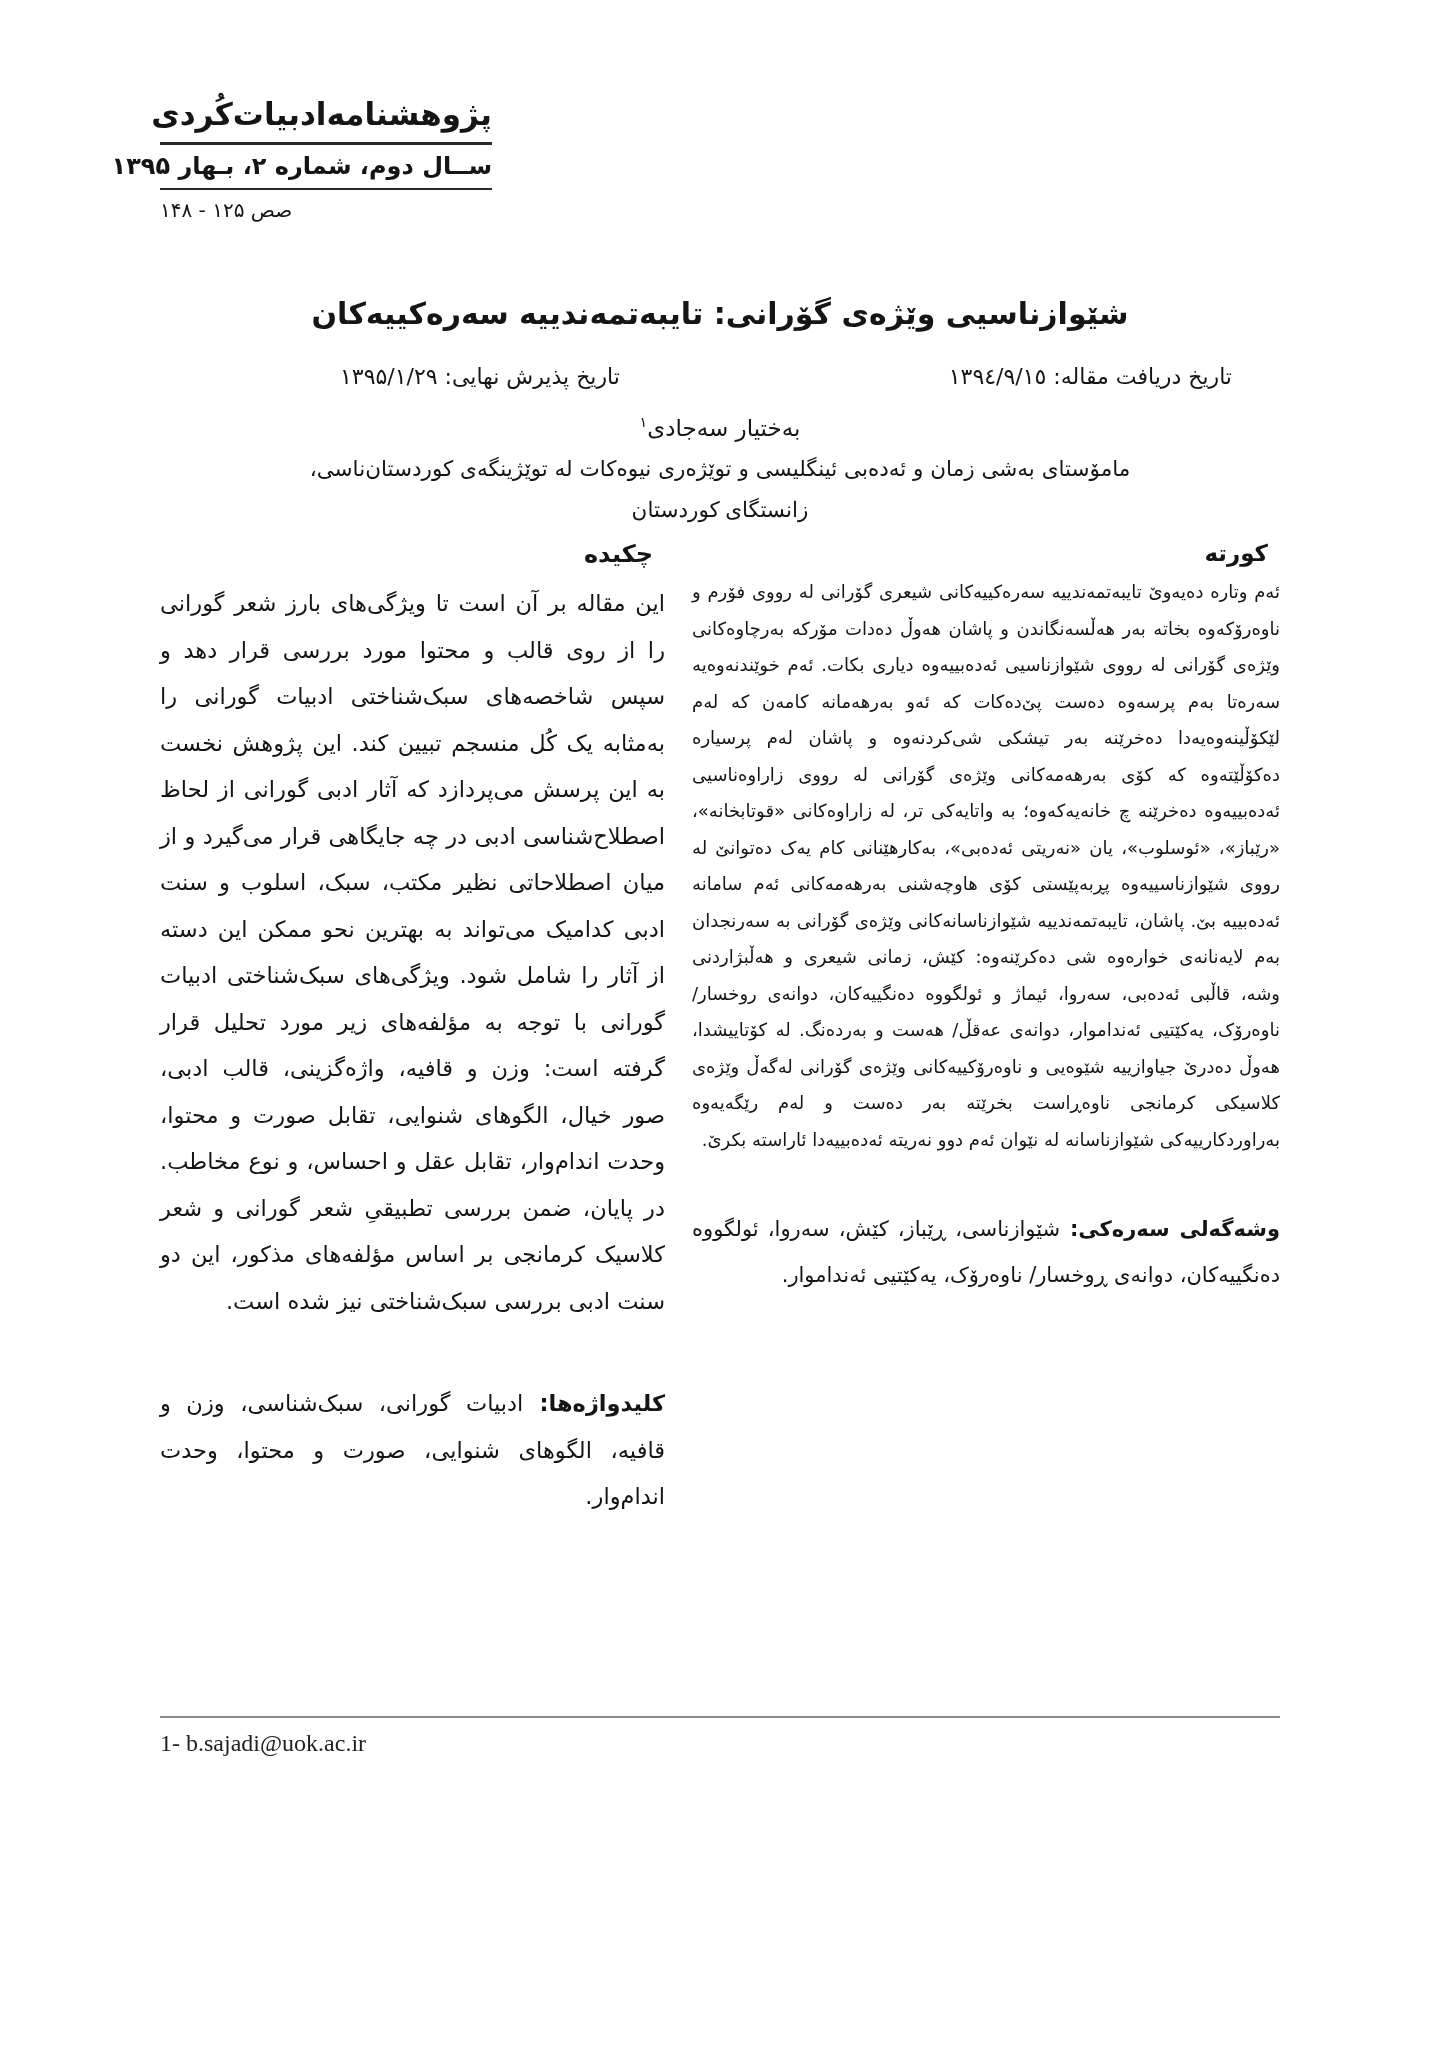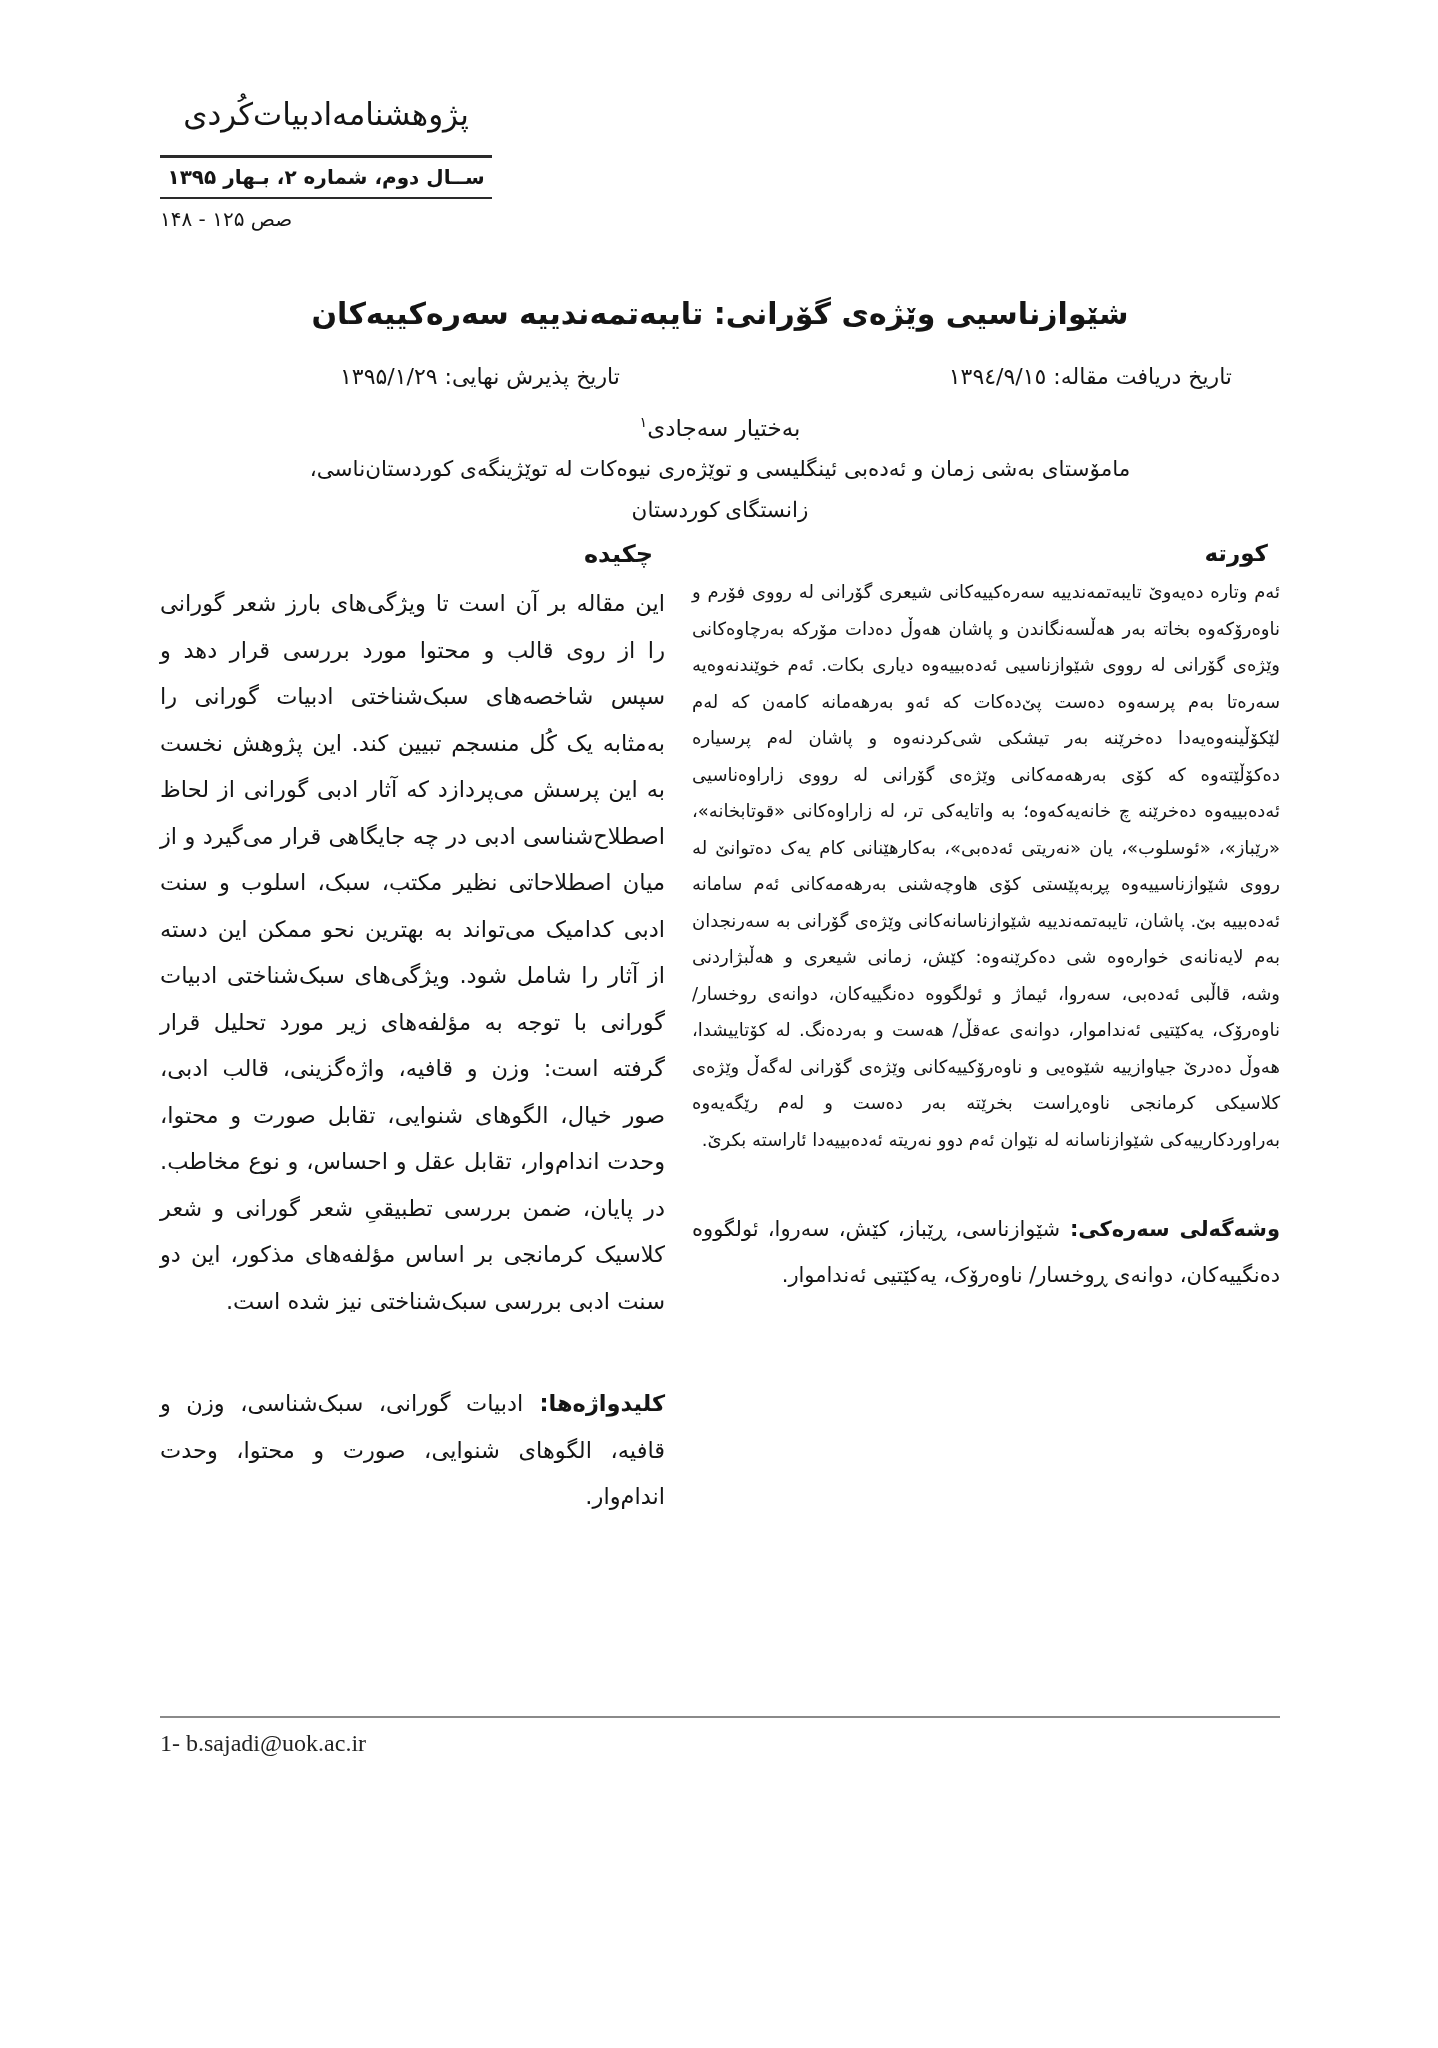--- a/index.html
+++ b/index.html
@@ -18,29 +18,29 @@
   }
   .masthead {
     position: absolute;
     left: 160px;
     top: 96px;
     width: 332px;
     direction: rtl;
   }
   .masthead .journal-title {
     font-size: 31px;
-    font-weight: normal;
+    font-weight: bold;
     text-align: center;
     letter-spacing: -1px;
-    padding-bottom: 23px;
+    padding-bottom: 10px;
     border-bottom: 3px solid #2a2a2a;
     white-space: nowrap;
   }
   .masthead .issue-line {
-    font-size: 20px;
+    font-size: 24px;
     font-weight: bold;
     text-align: center;
     padding: 7px 0 8px 0;
     border-bottom: 2px solid #2a2a2a;
     white-space: nowrap;
   }
   .masthead .pages-line {
     font-size: 20px;
     text-align: left;
     padding-top: 8px;

